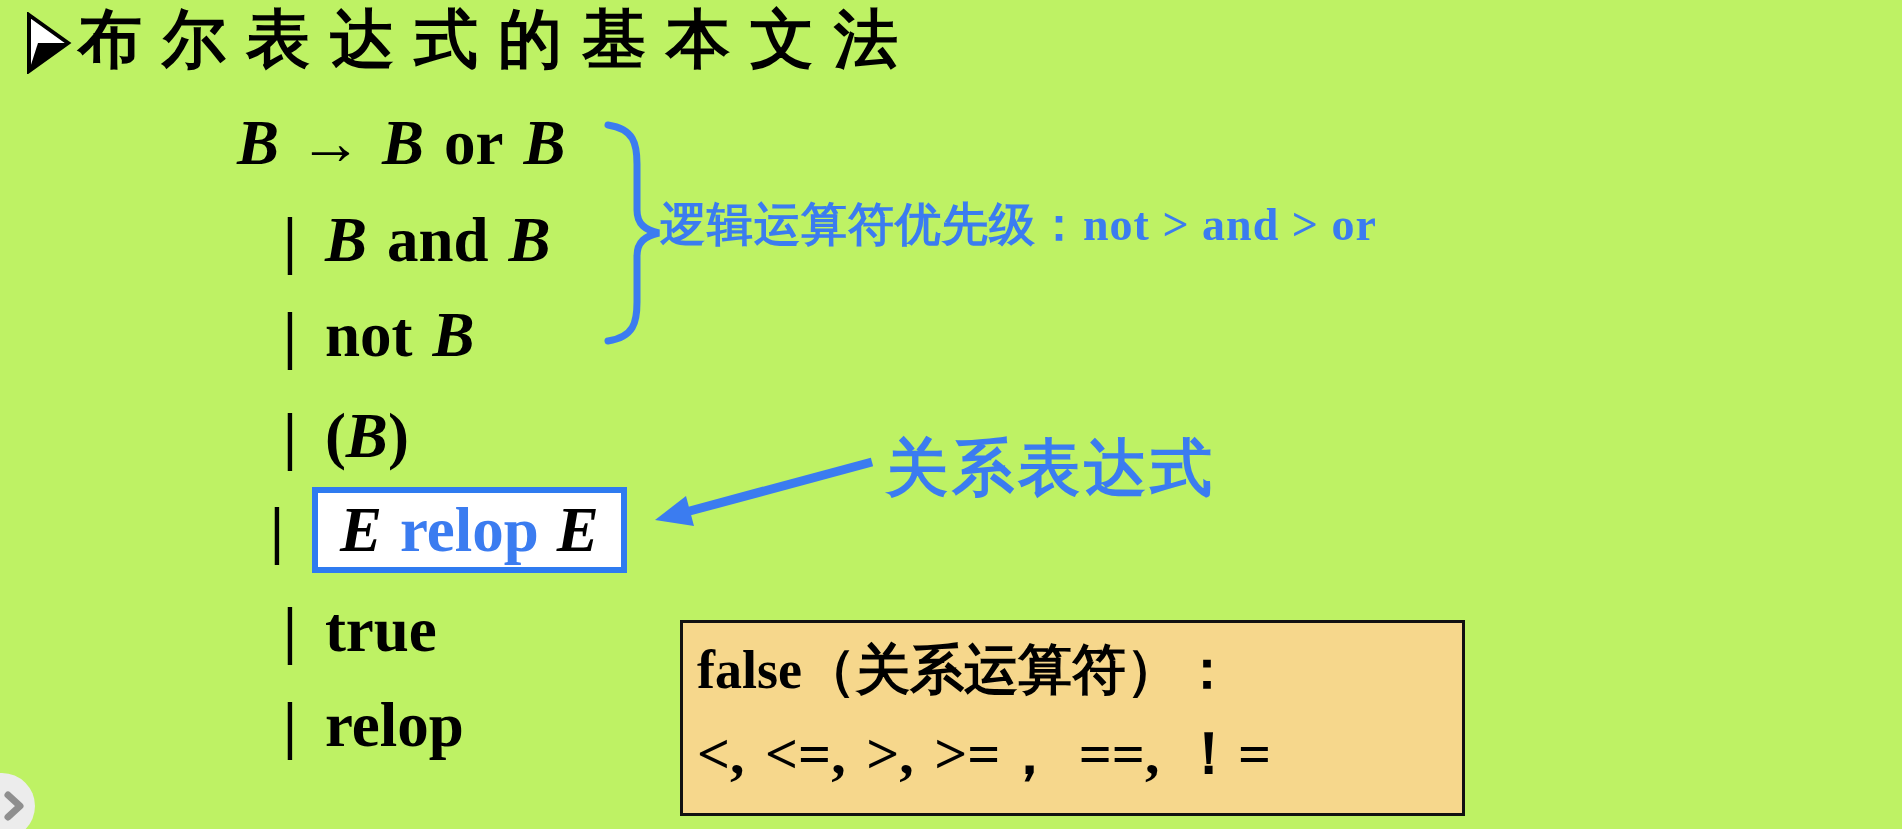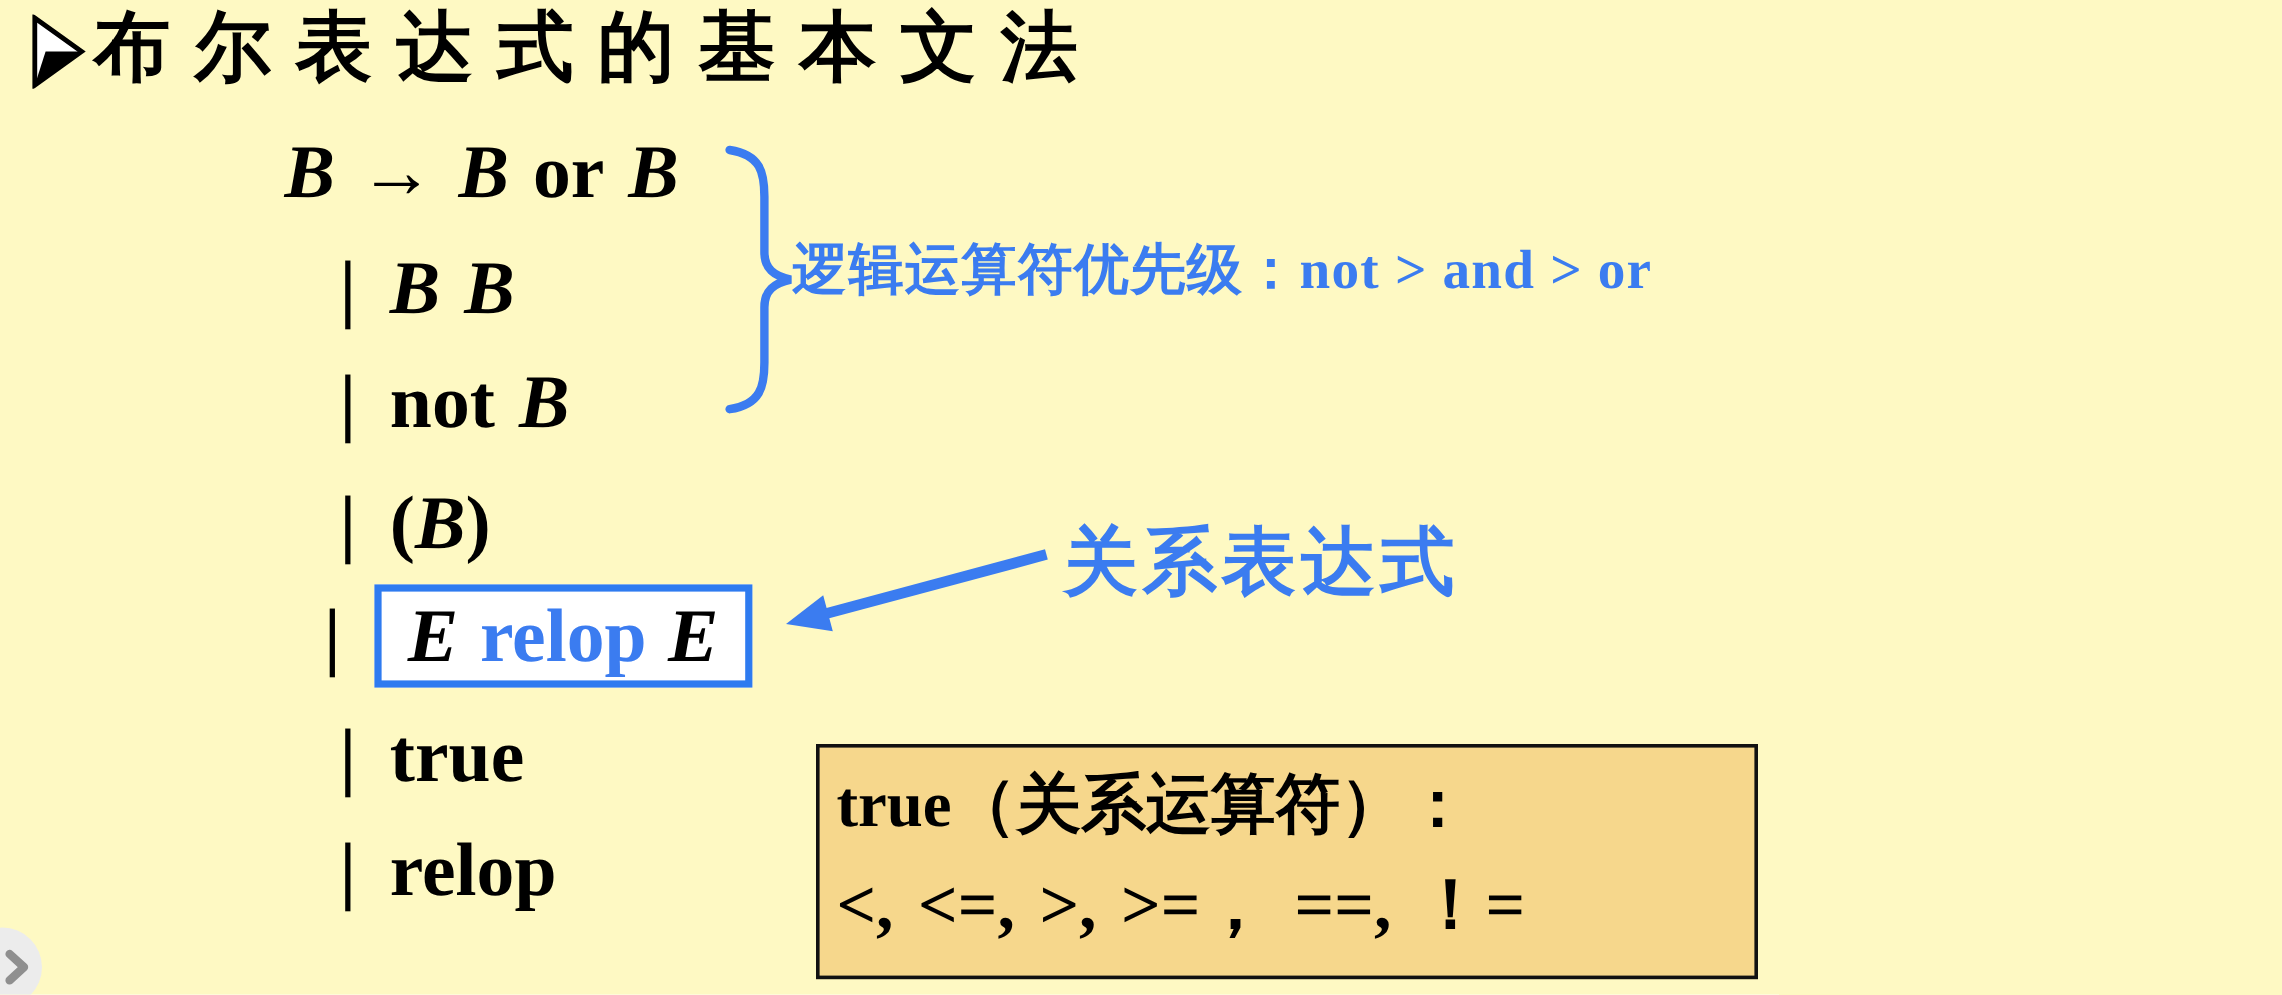--- a/index.html
+++ b/index.html
@@ -1,17 +1,17 @@
 <!DOCTYPE html>
 <html><head>
 <meta charset="utf-8">
 <style>
   html,body{margin:0;padding:0;background:#ffffff;}
   .stage{
-    position:relative;width:1902px;height:829px;overflow:hidden;background:#fef9c3;
+    position:relative;width:1902px;height:829px;overflow:hidden;background:#bef264;
     font-family:"Liberation Serif","DejaVu Serif",serif;color:#000;
   }
   
   .title{position:absolute;left:26px;top:0px;display:flex;align-items:flex-start;}
   .bullet{display:inline-block;margin-top:12px;margin-right:6px;}
   .title-text{
     font-size:64px;font-weight:bold;letter-spacing:20px;line-height:80px;white-space:nowrap;
   }
   
   .gline{
@@ -79,20 +79,21 @@
     <span class="nt">B</span>
     <span class="arrow-glyph">→</span>
     <span class="nt">B</span>
     <span class="kw">or</span>
     <span class="nt">B</span>
   </div>
 
   <div class="gline l2">
     <span class="bar">|</span>
     <span class="nt">B</span>
+    <span class="kw">and</span>
     <span class="nt">B</span>
   </div>
 
   <div class="gline l3">
     <span class="bar">|</span>
     <span class="kw">not</span>
     <span class="nt">B</span>
   </div>
 
   <div class="gline l4">
@@ -130,21 +131,21 @@
   <div class="ann-precedence">逻辑运算符优先级：not &gt; and &gt; or</div>
 
   <div class="ann-relational">关系表达式</div>
 
   <svg class="arrow-svg" width="300" height="120" viewBox="0 0 300 120">
     <line x1="272" y1="32" x2="86" y2="82" stroke="#3b7cf0" stroke-width="9"></line>
     <polygon points="55,90 86,66 94,96" fill="#3b7cf0"></polygon>
   </svg>
 
   <div class="relop-box">
-    <div class="line1">true（关系运算符）：</div>
+    <div class="line1">false（关系运算符）：</div>
     <div class="line2">&lt;, &lt;=, &gt;, &gt;=， ==, ！=</div>
   </div>
 
   <div class="nav-btn">
     <svg width="26" height="34" viewBox="0 0 26 34">
       <polyline points="7,6 19,17 7,28" fill="none" stroke="#8f8f8f" stroke-width="7" stroke-linecap="round" stroke-linejoin="round"></polyline>
     </svg>
   </div>
 
 </div>

